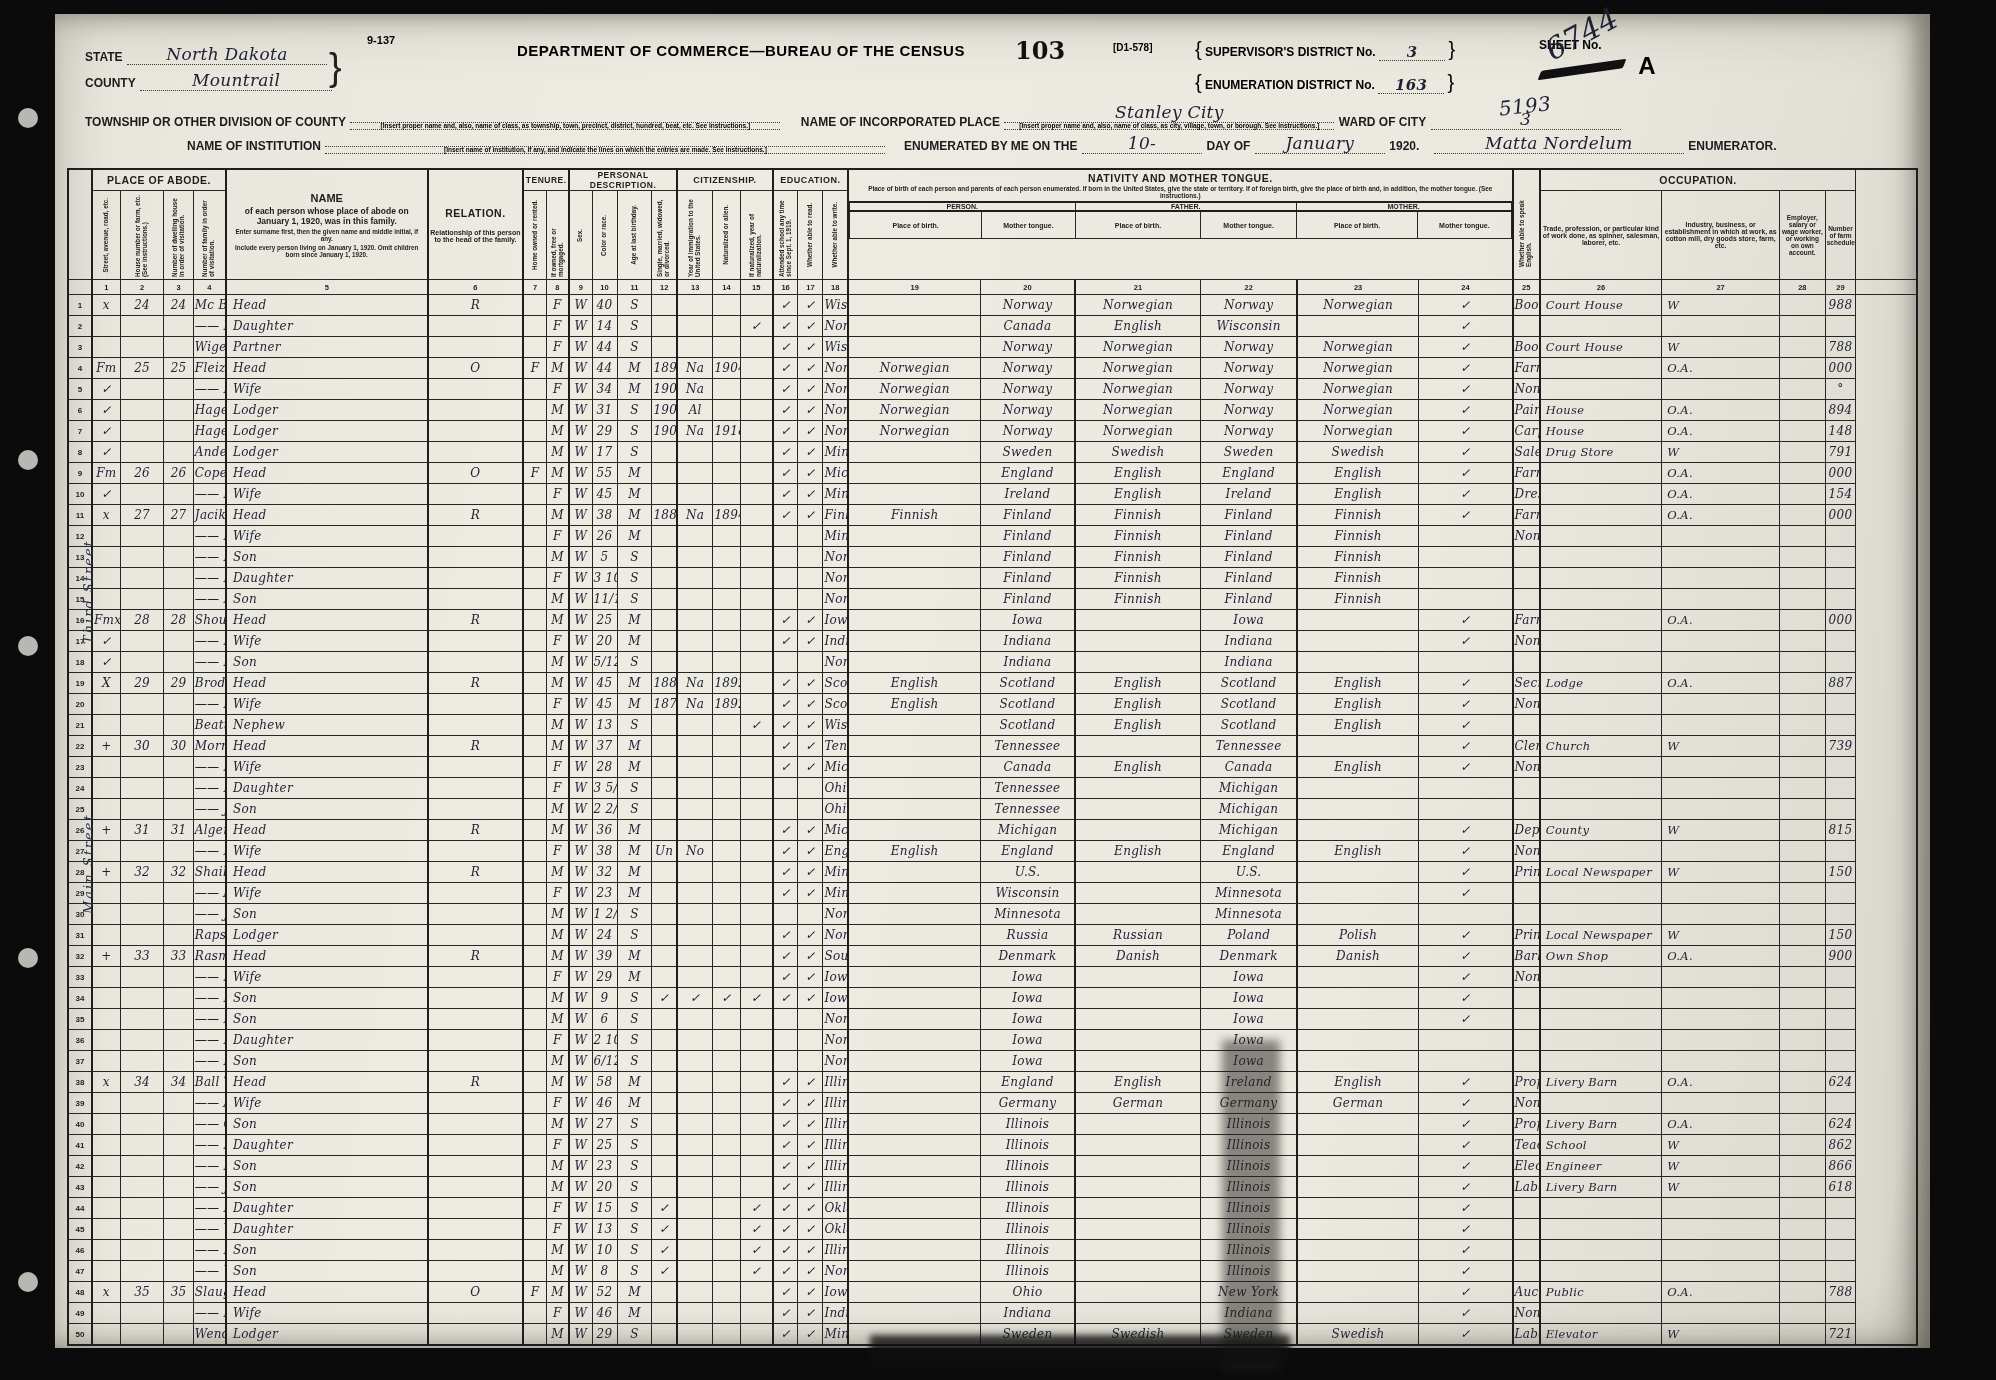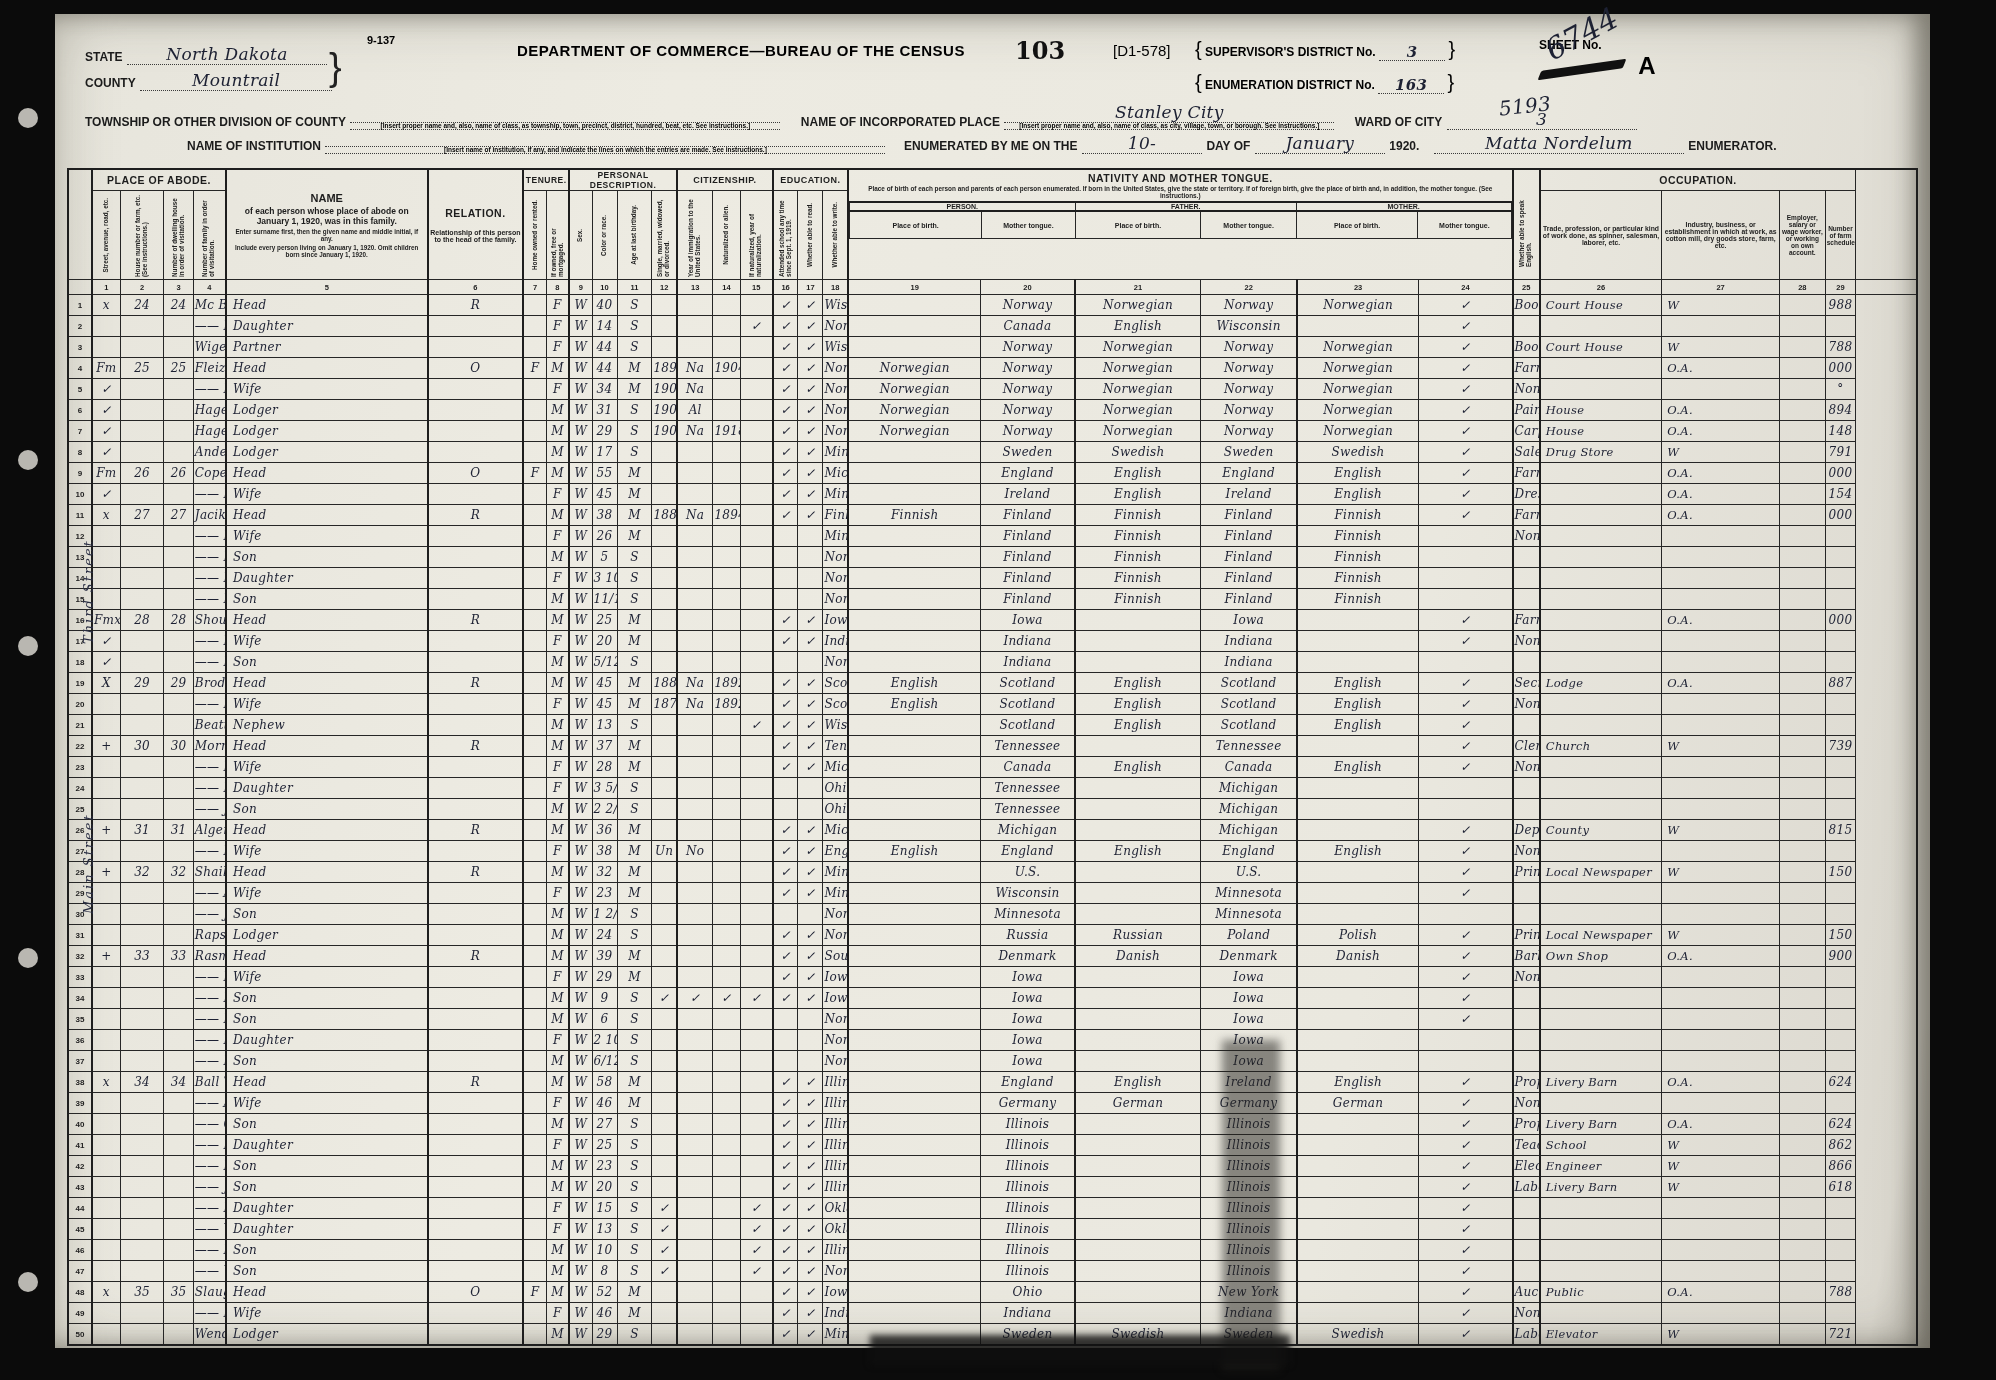--- a/index.html
+++ b/index.html
@@ -17,21 +17,21 @@
   
   .pagehead{position:relative;height:146px;}
   .lbl{font-weight:bold;font-size:12px;color:#1b1b1b;}
   .dotline{border-bottom:1px dotted #3a3a3a;}
   .h-state{position:absolute;left:18px;top:24px;}
   .h-county{position:absolute;left:18px;top:50px;}
   .h-brace1{position:absolute;left:262px;top:26px;font-size:38px;font-weight:100;color:#222;}
   .formno{position:absolute;left:300px;top:14px;font-weight:bold;font-size:11px;}
   .dept{position:absolute;left:450px;top:22px;font-weight:bold;font-size:15px;letter-spacing:.5px;}
   .stamp103{position:absolute;left:948px;top:16px;font-family:"DejaVu Serif",serif;font-weight:bold;font-size:24px;color:#111;}
-  .bracketno{position:absolute;left:1046px;top:22px;font-weight:normal;font-size:15px;}
+  .bracketno{position:absolute;left:1046px;top:22px;font-weight:bold;font-size:10px;}
   .title{position:absolute;left:378px;top:46px;font-weight:bold;font-size:22px;letter-spacing:.5px;}
   .r-block{position:absolute;left:1128px;top:18px;}
   .r-line{font-weight:bold;font-size:12px;margin-bottom:7px;white-space:nowrap;}
   .sheet{position:absolute;left:1472px;top:18px;font-weight:bold;font-size:12px;}
   .sheet-scribble{display:inline-block;width:86px;height:9px;background:#111;transform:rotate(-8deg) skewX(-30deg);border-radius:2px;}
   .sheetA{font-size:24px;font-weight:bold;margin-left:10px;}
   .corner1{position:absolute;left:1476px;top:-4px;font-size:30px;transform:rotate(-28deg);}
   .corner2{position:absolute;left:1432px;top:74px;font-size:20px;transform:rotate(-6deg);}
   .row2{position:absolute;left:18px;top:82px;width:1560px;white-space:nowrap;}
   .row3{position:absolute;left:120px;top:112px;width:1700px;white-space:nowrap;}
@@ -112,21 +112,21 @@
         <span class="sheetA">A</span>
       </div>
       <div class="corner1 hw">6744</div>
       <div class="corner2 hw">5193</div>
 
       <div class="row2">
         <span class="lbl">TOWNSHIP OR OTHER DIVISION OF COUNTY</span>
         <span class="fill" style="width:430px;"><span class="dotline" style="display:block;height:14px;"></span><span class="under-note">[Insert proper name and, also, name of class, as township, town, precinct, district, hundred, beat, etc.  See instructions.]</span></span>
         <span class="lbl" style="margin-left:16px;">NAME OF INCORPORATED PLACE</span>
         <span class="fill" style="width:330px;"><span class="dotline" style="display:block;"><span class="hw hw-line">Stanley City</span></span><span class="under-note">[Insert proper name and, also, name of class, as city, village, town, or borough.  See instructions.]</span></span>
-        <span class="lbl" style="margin-left:16px;">WARD OF CITY</span>
+        <span class="lbl" style="">WARD OF CITY</span>
         <span class="fill dotline" style="width:190px;"><span class="hw hw-line">3</span></span>
       </div>
 
       <div class="row3">
         <span class="lbl">NAME OF INSTITUTION</span>
         <span class="fill" style="width:560px;"><span class="dotline" style="display:block;height:14px;"></span><span class="under-note">[Insert name of institution, if any, and indicate the lines on which the entries are made.  See instructions.]</span></span>
         <span class="lbl" style="margin-left:14px;">ENUMERATED BY ME ON THE</span>
         <span class="fill dotline" style="width:120px;"><span class="hw hw-line">10-</span></span>
         <span class="lbl">DAY OF</span>
         <span class="fill dotline" style="width:130px;"><span class="hw hw-line">January</span></span>

